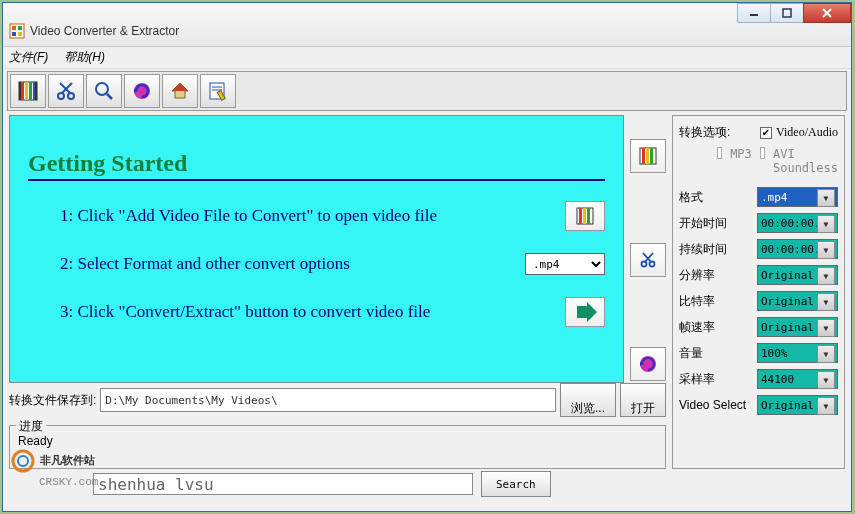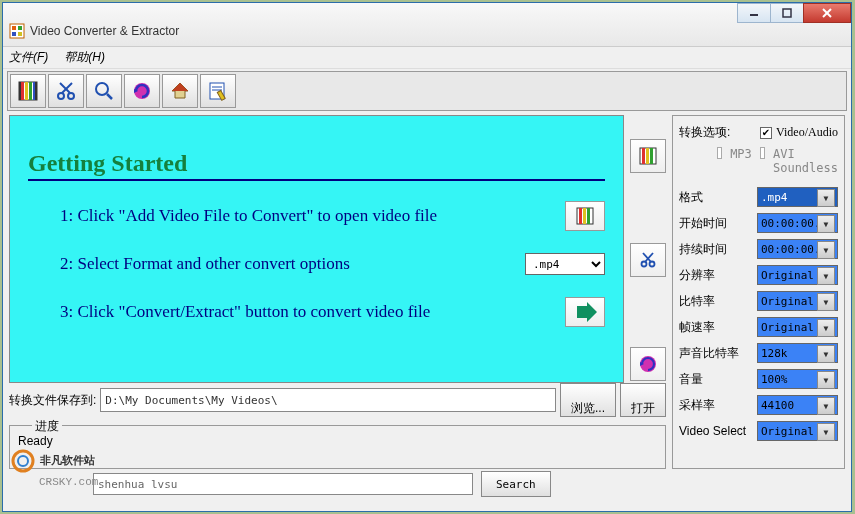--- a/index.html
+++ b/index.html
@@ -25,36 +25,36 @@
 .gs-text { font-family: "Times New Roman", serif; font-size: 17px; color: #000080; flex: 1; }
 .gs-btn { width: 40px; height: 30px; border: 1px solid #999; background: linear-gradient(#fff, #eee); display: flex; align-items: center; justify-content: center; cursor: pointer; margin-left: 8px; }
 .gs-select { width: 80px; height: 22px; border: 1px solid #666; background: #fff; font-family: monospace; font-size: 11px; padding-left: 3px; }
 .side-btns { display: flex; flex-direction: column; gap: 70px; padding-top: 24px; }
 .side-btn { width: 36px; height: 34px; border: 1px solid #999; background: linear-gradient(#fff, #eee); display: flex; align-items: center; justify-content: center; cursor: pointer; }
 .path-row { display: flex; align-items: center; gap: 4px; margin-top: 0; }
 .path-label { font-size: 12px; }
 .path-input { flex: 1; height: 24px; border: 1px solid #888; background: #fff; font-size: 11px; font-family: monospace; padding: 0 4px; color: #333; }
 .path-btn { height: 14px; padding: 16px 10px; border: 1px solid #888; background: linear-gradient(#fff, #e0e0e0); font-size: 12px; cursor: pointer; }
 .progress-group { border: 1px solid #999; margin-top: 8px; padding: 8px 8px 20px 8px; position: relative; }
-.progress-label { position: absolute; top: -8px; left: 22px; background: #f0f0f0; padding: 0 3px; font-size: 12px; }
+.progress-label { position: absolute; top: -8px; left: 6px; background: #f0f0f0; padding: 0 3px; font-size: 12px; }
 .progress-text { font-size: 12px; }
 .right-panel { width: 173px; border: 1px solid #999; padding: 8px 6px; font-size: 12px; }
 .opt-header { display: flex; align-items: center; margin-bottom: 6px; }
 .opt-title { flex: 1; }
 .chk-row { display: flex; align-items: flex-start; gap: 4px; margin-bottom: 4px; }
 .chk-row.sub { padding-left: 38px; color: #888; margin-bottom: 12px; gap: 8px; }
 .chk { width: 12px; height: 12px; border: 1px solid #666; background: #fff; display: inline-flex; align-items: center; justify-content: center; font-size: 10px; line-height: 1; }
 .chk.disabled { border-color: #aaa; }
 .opt-row { display: flex; align-items: center; margin-bottom: 6px; }
 .opt-label { width: 78px; }
-.opt-select { flex: 1; height: 20px; border: 1px solid #666; background: #3b82f6; font-family: monospace; font-size: 11px; padding-left: 3px; display: flex; align-items: center; position: relative; }
+.opt-select { flex: 1; height: 20px; border: 1px solid #666; background: #14b8a6; font-family: monospace; font-size: 11px; padding-left: 3px; display: flex; align-items: center; position: relative; }
 .opt-select.blue { background: #2060c0; color: #fff; }
 .opt-select::after { content: "▼"; position: absolute; right: 2px; top: 1px; width: 16px; height: 16px; background: linear-gradient(#eee, #ccc); border: 1px solid #888; color: #333; font-size: 8px; display: flex; align-items: center; justify-content: center; }
 .search-row { position: absolute; bottom: 14px; left: 90px; display: flex; align-items: center; gap: 8px; }
-.search-input { width: 380px; height: 22px; border: 1px solid #888; background: #fff; font-family: monospace; font-size: 11px; padding: 0 4px; color: #666; }
+.search-input { width: 380px; height: 22px; border: 1px solid #888; background: #fff; font-family: monospace; font-size: 16px; padding: 0 4px; color: #666; }
 .search-btn { height: 26px; padding: 0 14px; border: 1px solid #888; background: linear-gradient(#fff, #e0e0e0); font-family: monospace; font-size: 11px; cursor: pointer; }
 .watermark { position: absolute; bottom: 23px; left: 6px; font-size: 11px; color: #4080c0; }
 .wm-brand { font-weight: bold; color: #333; }
 .wm-site { font-family: Arial; font-size: 11px; color: #888; }
 </style>
 </head>
 <body>
 
 <div class="window">
   <div class="titlebar">
@@ -245,24 +245,20 @@
           </div>
           <div class="opt-row">
             <span class="opt-label">比特率</span>
             <div class="opt-select">Original</div>
           </div>
           <div class="opt-row">
             <span class="opt-label">帧速率</span>
             <div class="opt-select">Original</div>
           </div>
           <div class="opt-row">
-            <span class="opt-label">声音比特率</span>
-            <div class="opt-select">128k</div>
-          </div>
-          <div class="opt-row">
             <span class="opt-label">音量</span>
             <div class="opt-select">100%</div>
           </div>
           <div class="opt-row">
             <span class="opt-label">采样率</span>
             <div class="opt-select">44100</div>
           </div>
           <div class="opt-row">
             <span class="opt-label">Video Select</span>
             <div class="opt-select">Original</div>

